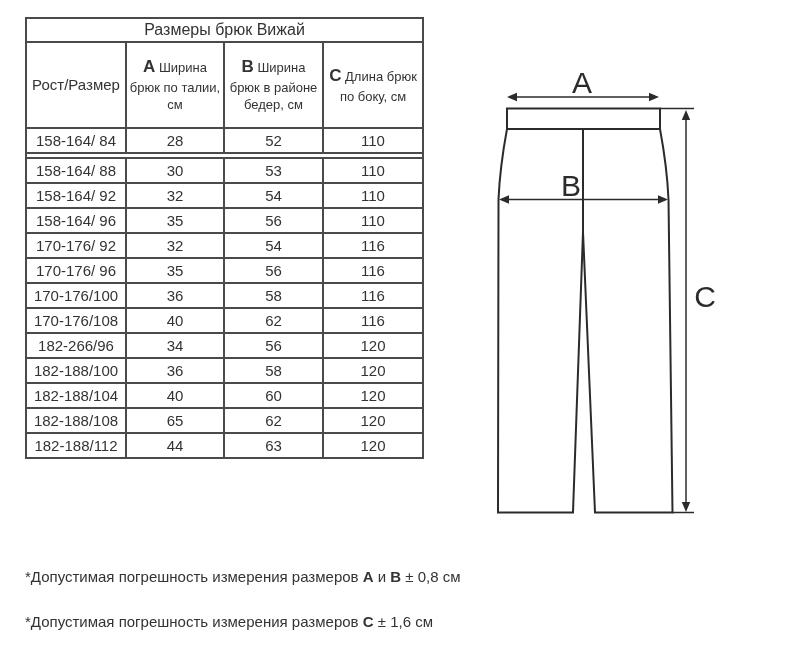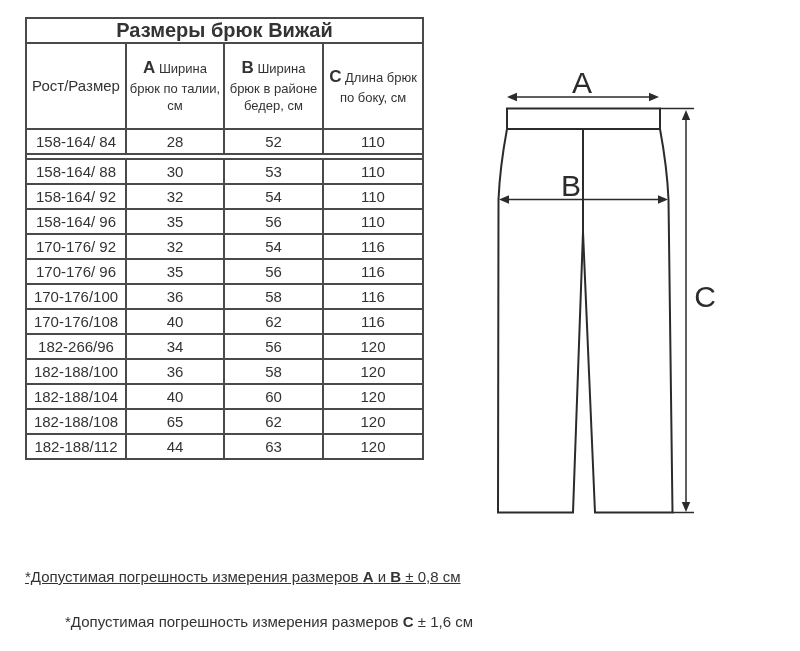--- a/index.html
+++ b/index.html
@@ -23,22 +23,22 @@
   }
   .size-table th, .size-table td {
     border: 2px solid #4a4a4a;
     text-align: center;
     vertical-align: middle;
     padding: 0 2px;
     overflow: hidden;
   }
   .size-table tr.title-row th {
     height: 22px;
-    font-size: 20px;
-    font-weight: bold;
+    font-size: 16px;
+    font-weight: normal;
   }
   .size-table tr.header-row th {
     height: 84px;
     font-size: 13px;
     font-weight: normal;
     line-height: 1.35;
     margin-top: 28px;
   }
   .size-table tr.header-row th.first {
     font-size: 15px;
@@ -58,22 +58,22 @@
     border-left: 2px solid #4a4a4a;
     border-right: 2px solid #4a4a4a;
   }
   .footnote {
     position: absolute;
     left: 25px;
     font-size: 15px;
     color: #333333;
     white-space: nowrap;
   }
-  #footnote-0 { top: 568px; text-decoration: underline; }
-  #footnote-1 { top: 613px; margin-left: 40px; }
+  #footnote-0 { top: 568px; }
+  #footnote-1 { top: 613px; }
   svg.diagram {
     position: absolute;
     left: 460px;
     top: 60px;
   }
   svg.diagram .outline { fill: none; stroke: #2b2b2b; stroke-width: 2; }
   svg.diagram .dim     { fill: none; stroke: #2b2b2b; stroke-width: 1.5; }
   svg.diagram .head    { fill: #2b2b2b; stroke: none; }
   svg.diagram text {
     font-family: "Liberation Sans", sans-serif;

